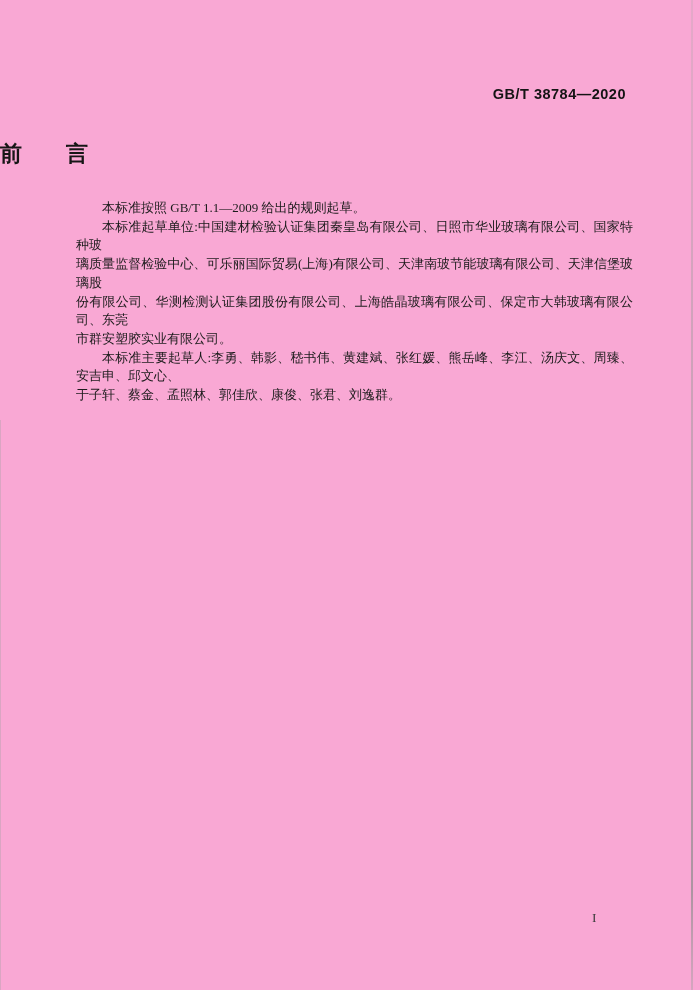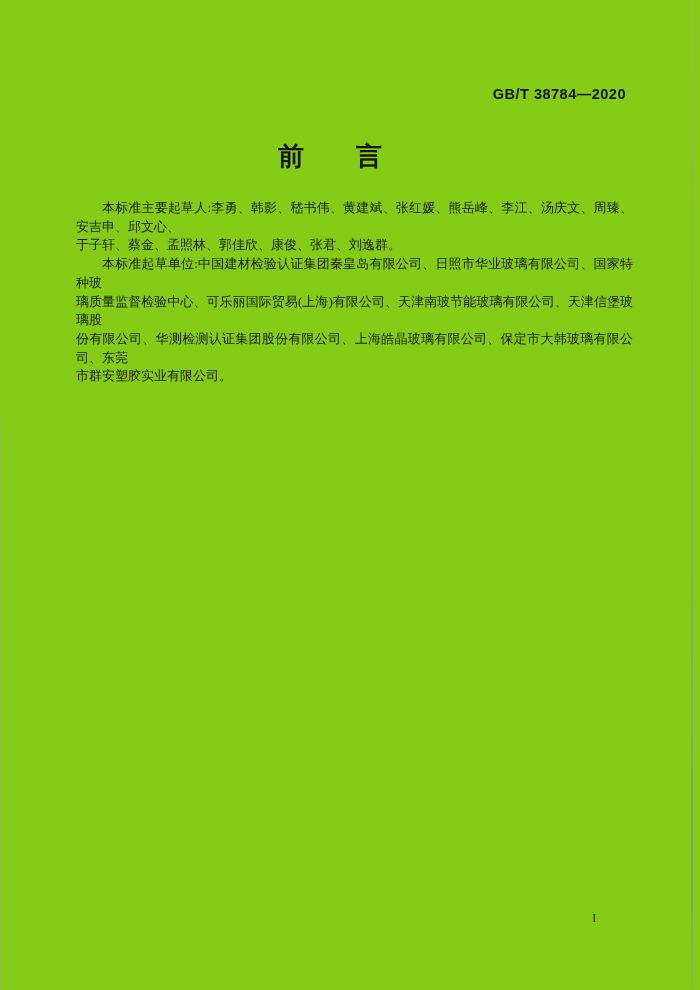--- a/index.html
+++ b/index.html
@@ -4,21 +4,21 @@
 <style>
   html, body {
     margin: 0;
     padding: 0;
     background: #f4f4f2;
   }
   .page {
     position: relative;
     width: 700px;
     height: 990px;
-    background: #84cc16;
+    background: #f9a8d4;
     overflow: hidden;
     font-family: "Liberation Serif", "DejaVu Serif", serif;
     color: #1b1b1b;
   }
   
   .edge-right {
     position: absolute;
     top: 0;
     right: 7px;
     width: 2px;
@@ -41,24 +41,23 @@
     font-weight: bold;
     font-size: 14.5px;
     letter-spacing: 0.5px;
     color: #141414;
   }
   .doc-title {
     position: absolute;
     top: 141px;
     left: 0;
     width: 660px;
-    text-align: center;
     font-family: "Liberation Sans", "DejaVu Sans", sans-serif;
     font-weight: bold;
-    font-size: 26px;
+    font-size: 22px;
     line-height: 1.2;
     color: #161616;
   }
   .body-text {
     position: absolute;
     top: 199px;
     left: 76px;
     width: 557px;
     font-size: 13px;
     line-height: 18.7px;
@@ -84,23 +83,24 @@
 <div class="page">
 
   <div class="edge-right"></div>
   <div class="edge-left"></div>
 
   <div class="std-code">GB/T 38784—2020</div>
 
   <div class="doc-title">前　　言</div>
 
   <div class="body-text">
-    <p>本标准主要起草人:李勇、韩影、嵇书伟、黄建斌、张红媛、熊岳峰、李江、汤庆文、周臻、安吉申、邱文心、
-于子轩、蔡金、孟照林、郭佳欣、康俊、张君、刘逸群。</p>
+    <p>本标准按照 GB/T 1.1—2009 给出的规则起草。</p>
     <p>本标准起草单位:中国建材检验认证集团秦皇岛有限公司、日照市华业玻璃有限公司、国家特种玻
 璃质量监督检验中心、可乐丽国际贸易(上海)有限公司、天津南玻节能玻璃有限公司、天津信堡玻璃股
 份有限公司、华测检测认证集团股份有限公司、上海皓晶玻璃有限公司、保定市大韩玻璃有限公司、东莞
 市群安塑胶实业有限公司。</p>
+    <p>本标准主要起草人:李勇、韩影、嵇书伟、黄建斌、张红媛、熊岳峰、李江、汤庆文、周臻、安吉申、邱文心、
+于子轩、蔡金、孟照林、郭佳欣、康俊、张君、刘逸群。</p>
   </div>
 
   <div class="page-number">I</div>
 
 </div>
 
 </body></html>

